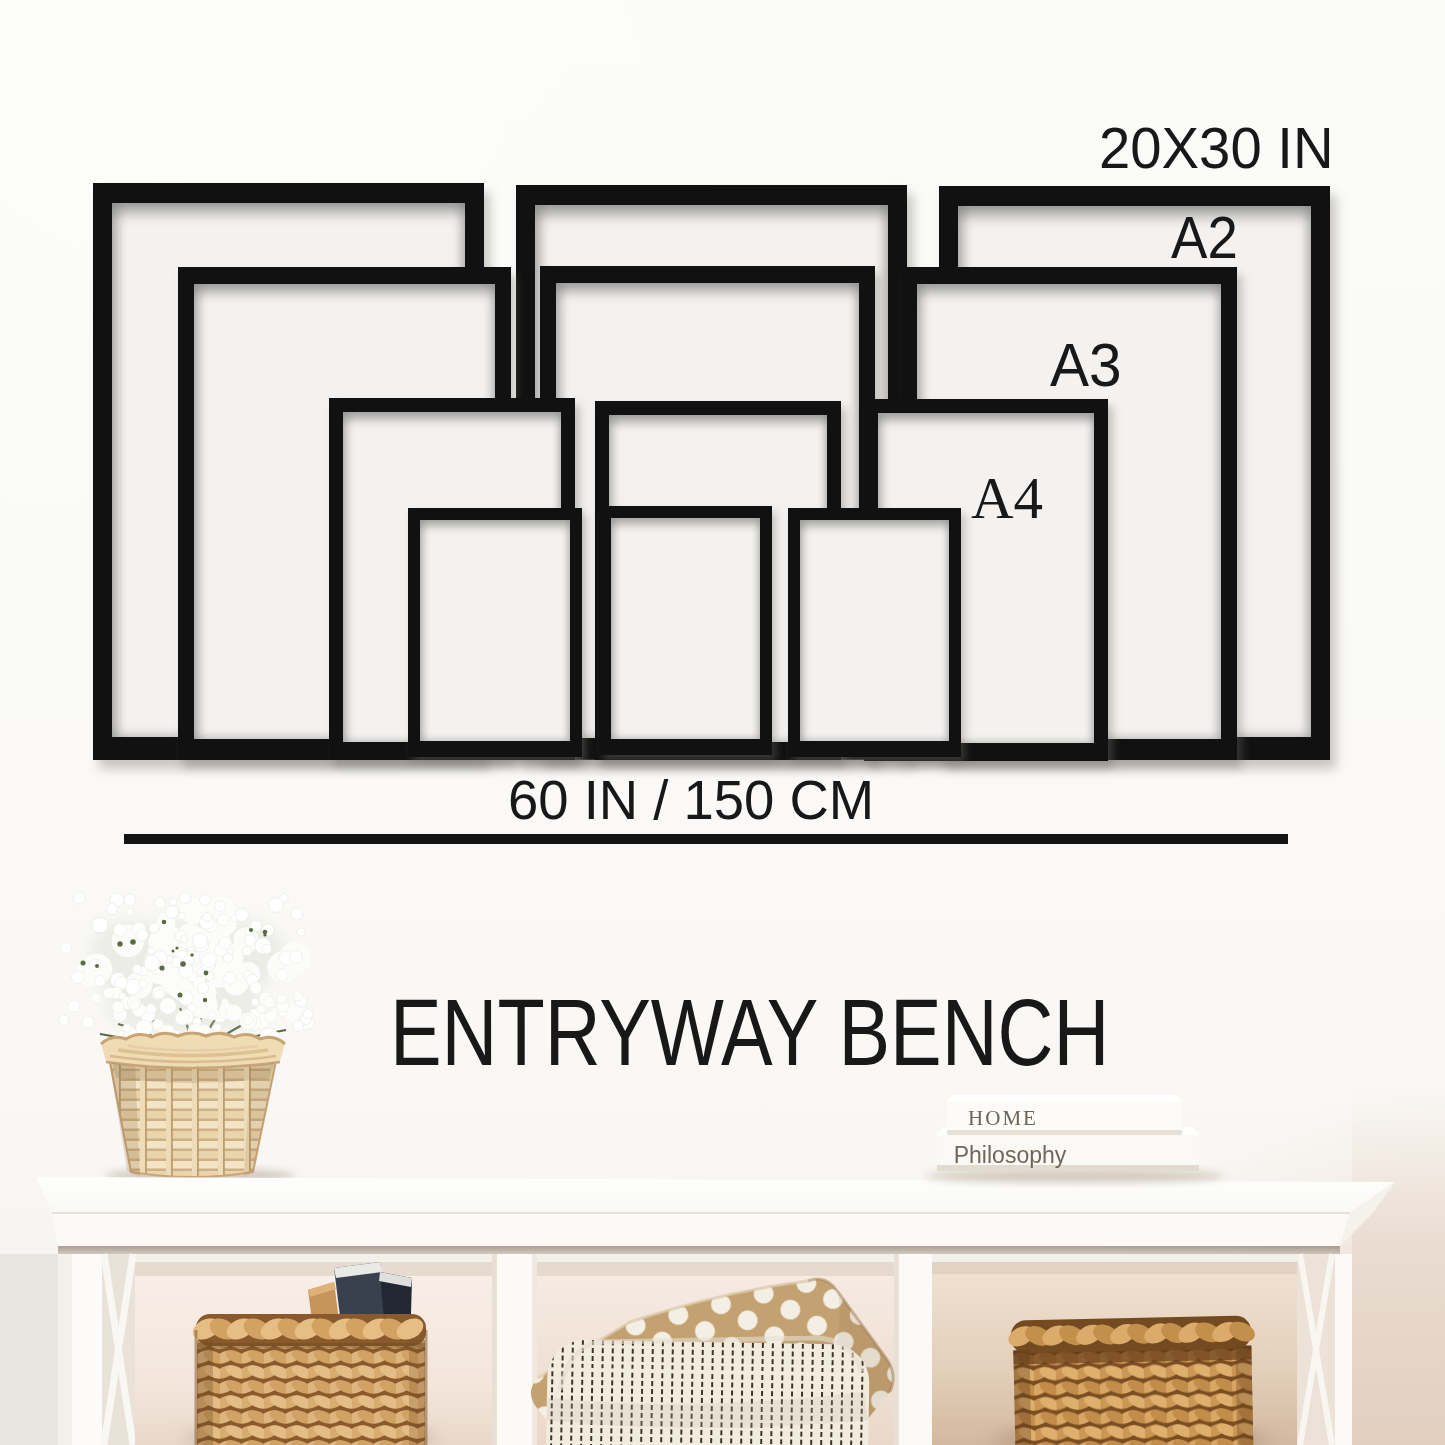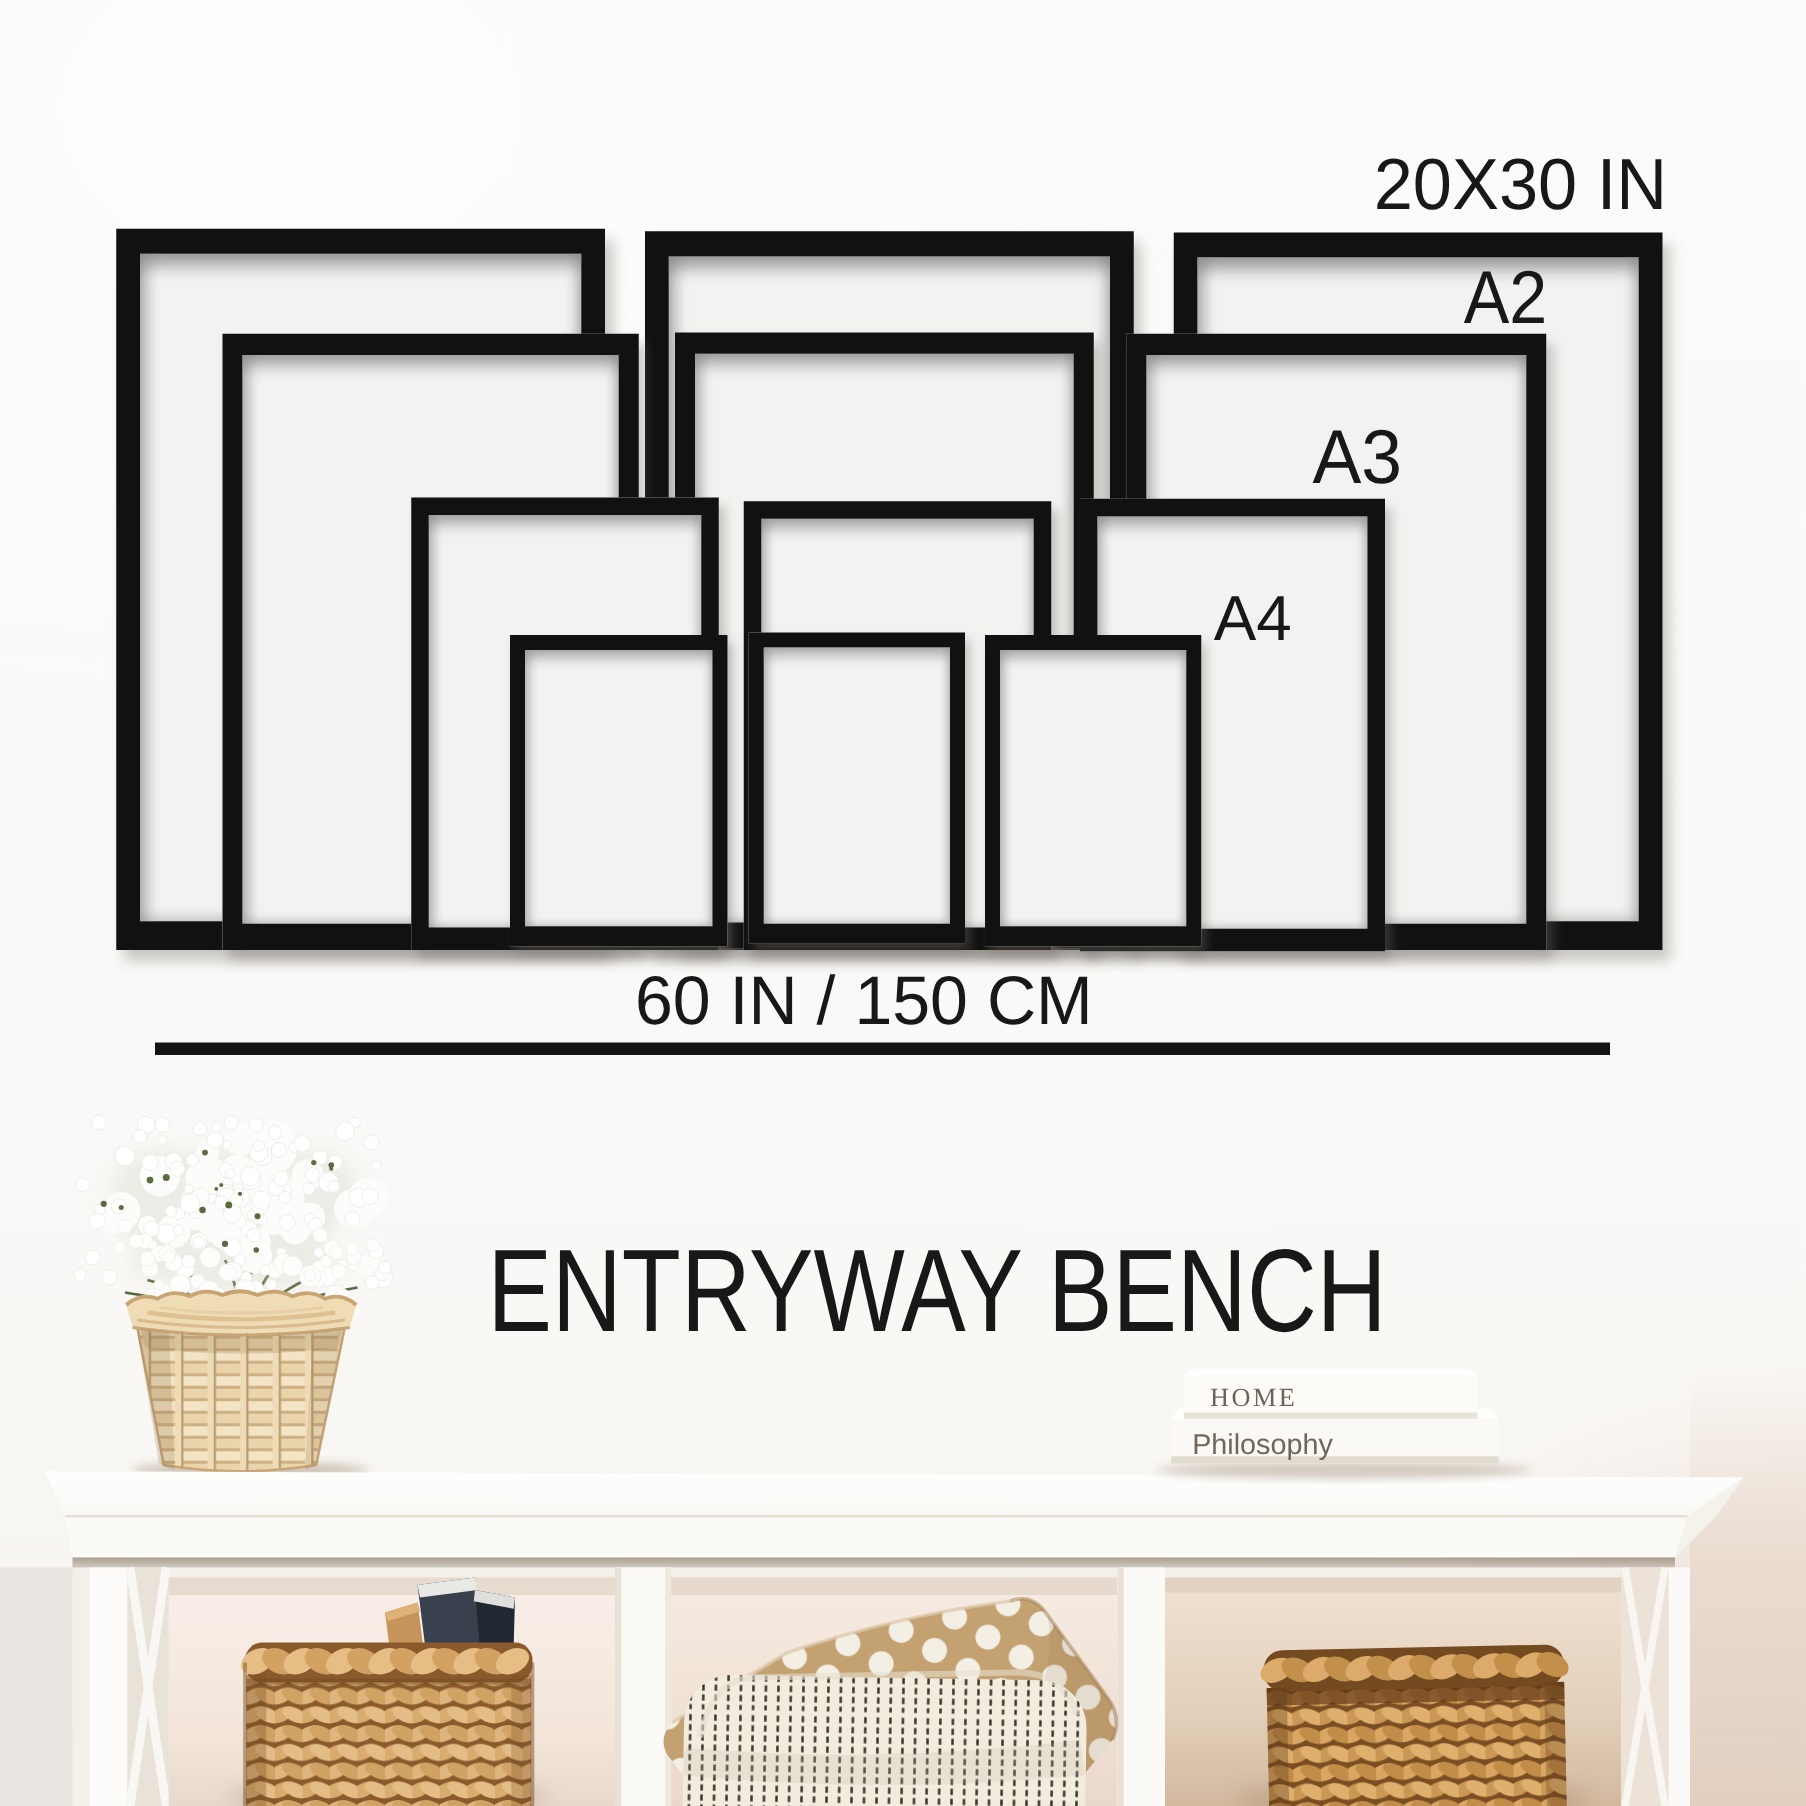--- a/index.html
+++ b/index.html
@@ -50,21 +50,21 @@
 <div class="frame fa4" style="left:599px;top:506px;width:173px;height:249px;"></div>
 
 <div class="frame fa4" style="left:788px;top:508px;width:173px;height:249px;"></div>
 
 <div class="lbl" id="l2030" style="left:1099px;top:119px;font-size:58px;transform:scaleX(.97);">20X30 IN</div>
 
 <div class="lbl" id="la2" style="left:1171px;top:208px;font-size:60px;transform:scaleX(.91);">A2</div>
 
 <div class="lbl" id="la3" style="left:1050px;top:335px;font-size:61px;transform:scaleX(.96);">A3</div>
 
-<div class="lbl" id="la4" style="left:971px;top:469px;font-size:51px;">A4</div>
+<div class="lbl" id="la4" style="left:971px;top:469px;font-size:59px;font-family:Liberation Serif, serif;">A4</div>
 
 <div class="lbl" id="lsize" style="left:508px;top:773px;font-size:55px;transform:scaleX(.99);">60 IN / 150 CM</div>
 
 <div style="position:absolute;left:124px;top:834px;width:1164px;height:10px;background:#141414;z-index:6;"></div>
 
 <div class="lbl" id="ltitle" style="left:390px;top:986px;font-size:94px;transform:scaleX(.823);">ENTRYWAY BENCH</div>
 
 <svg width="1445" height="565" viewBox="0 880 1445 565" style="position:absolute;left:0;top:880px;z-index:2;">
   <defs>
     <linearGradient id="gwallR" x1="0" y1="0" x2="0" y2="1">

